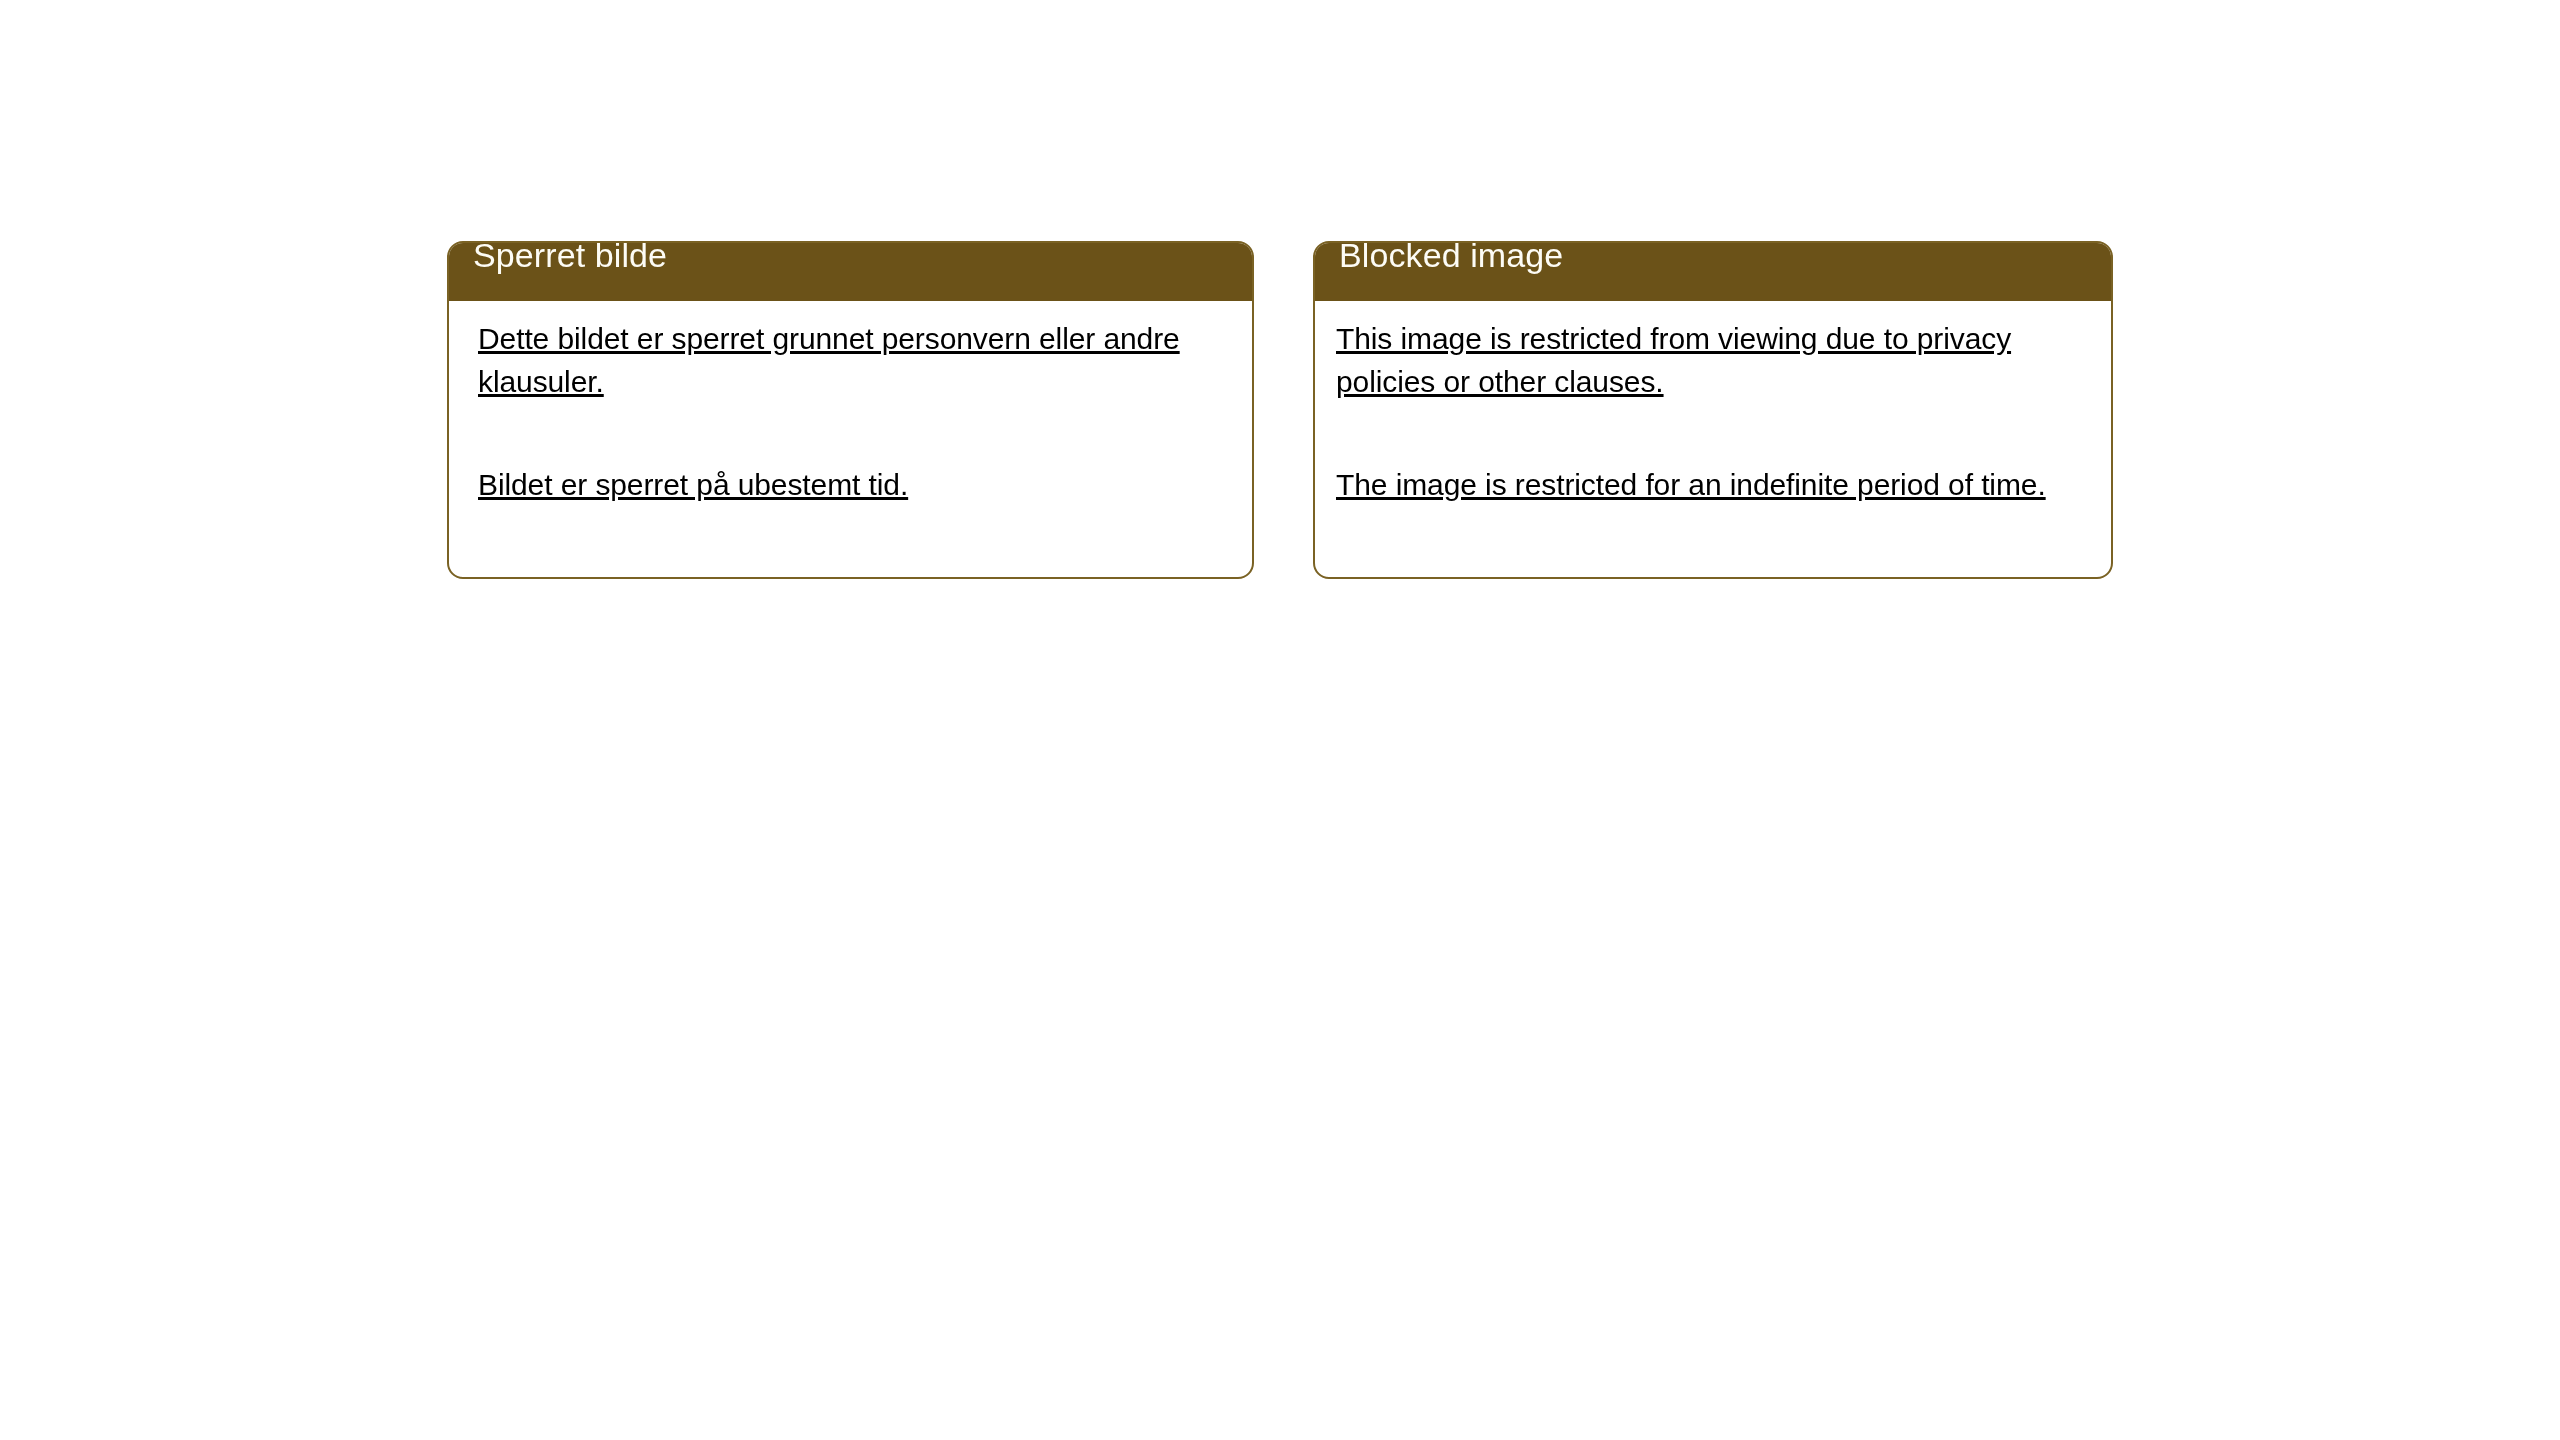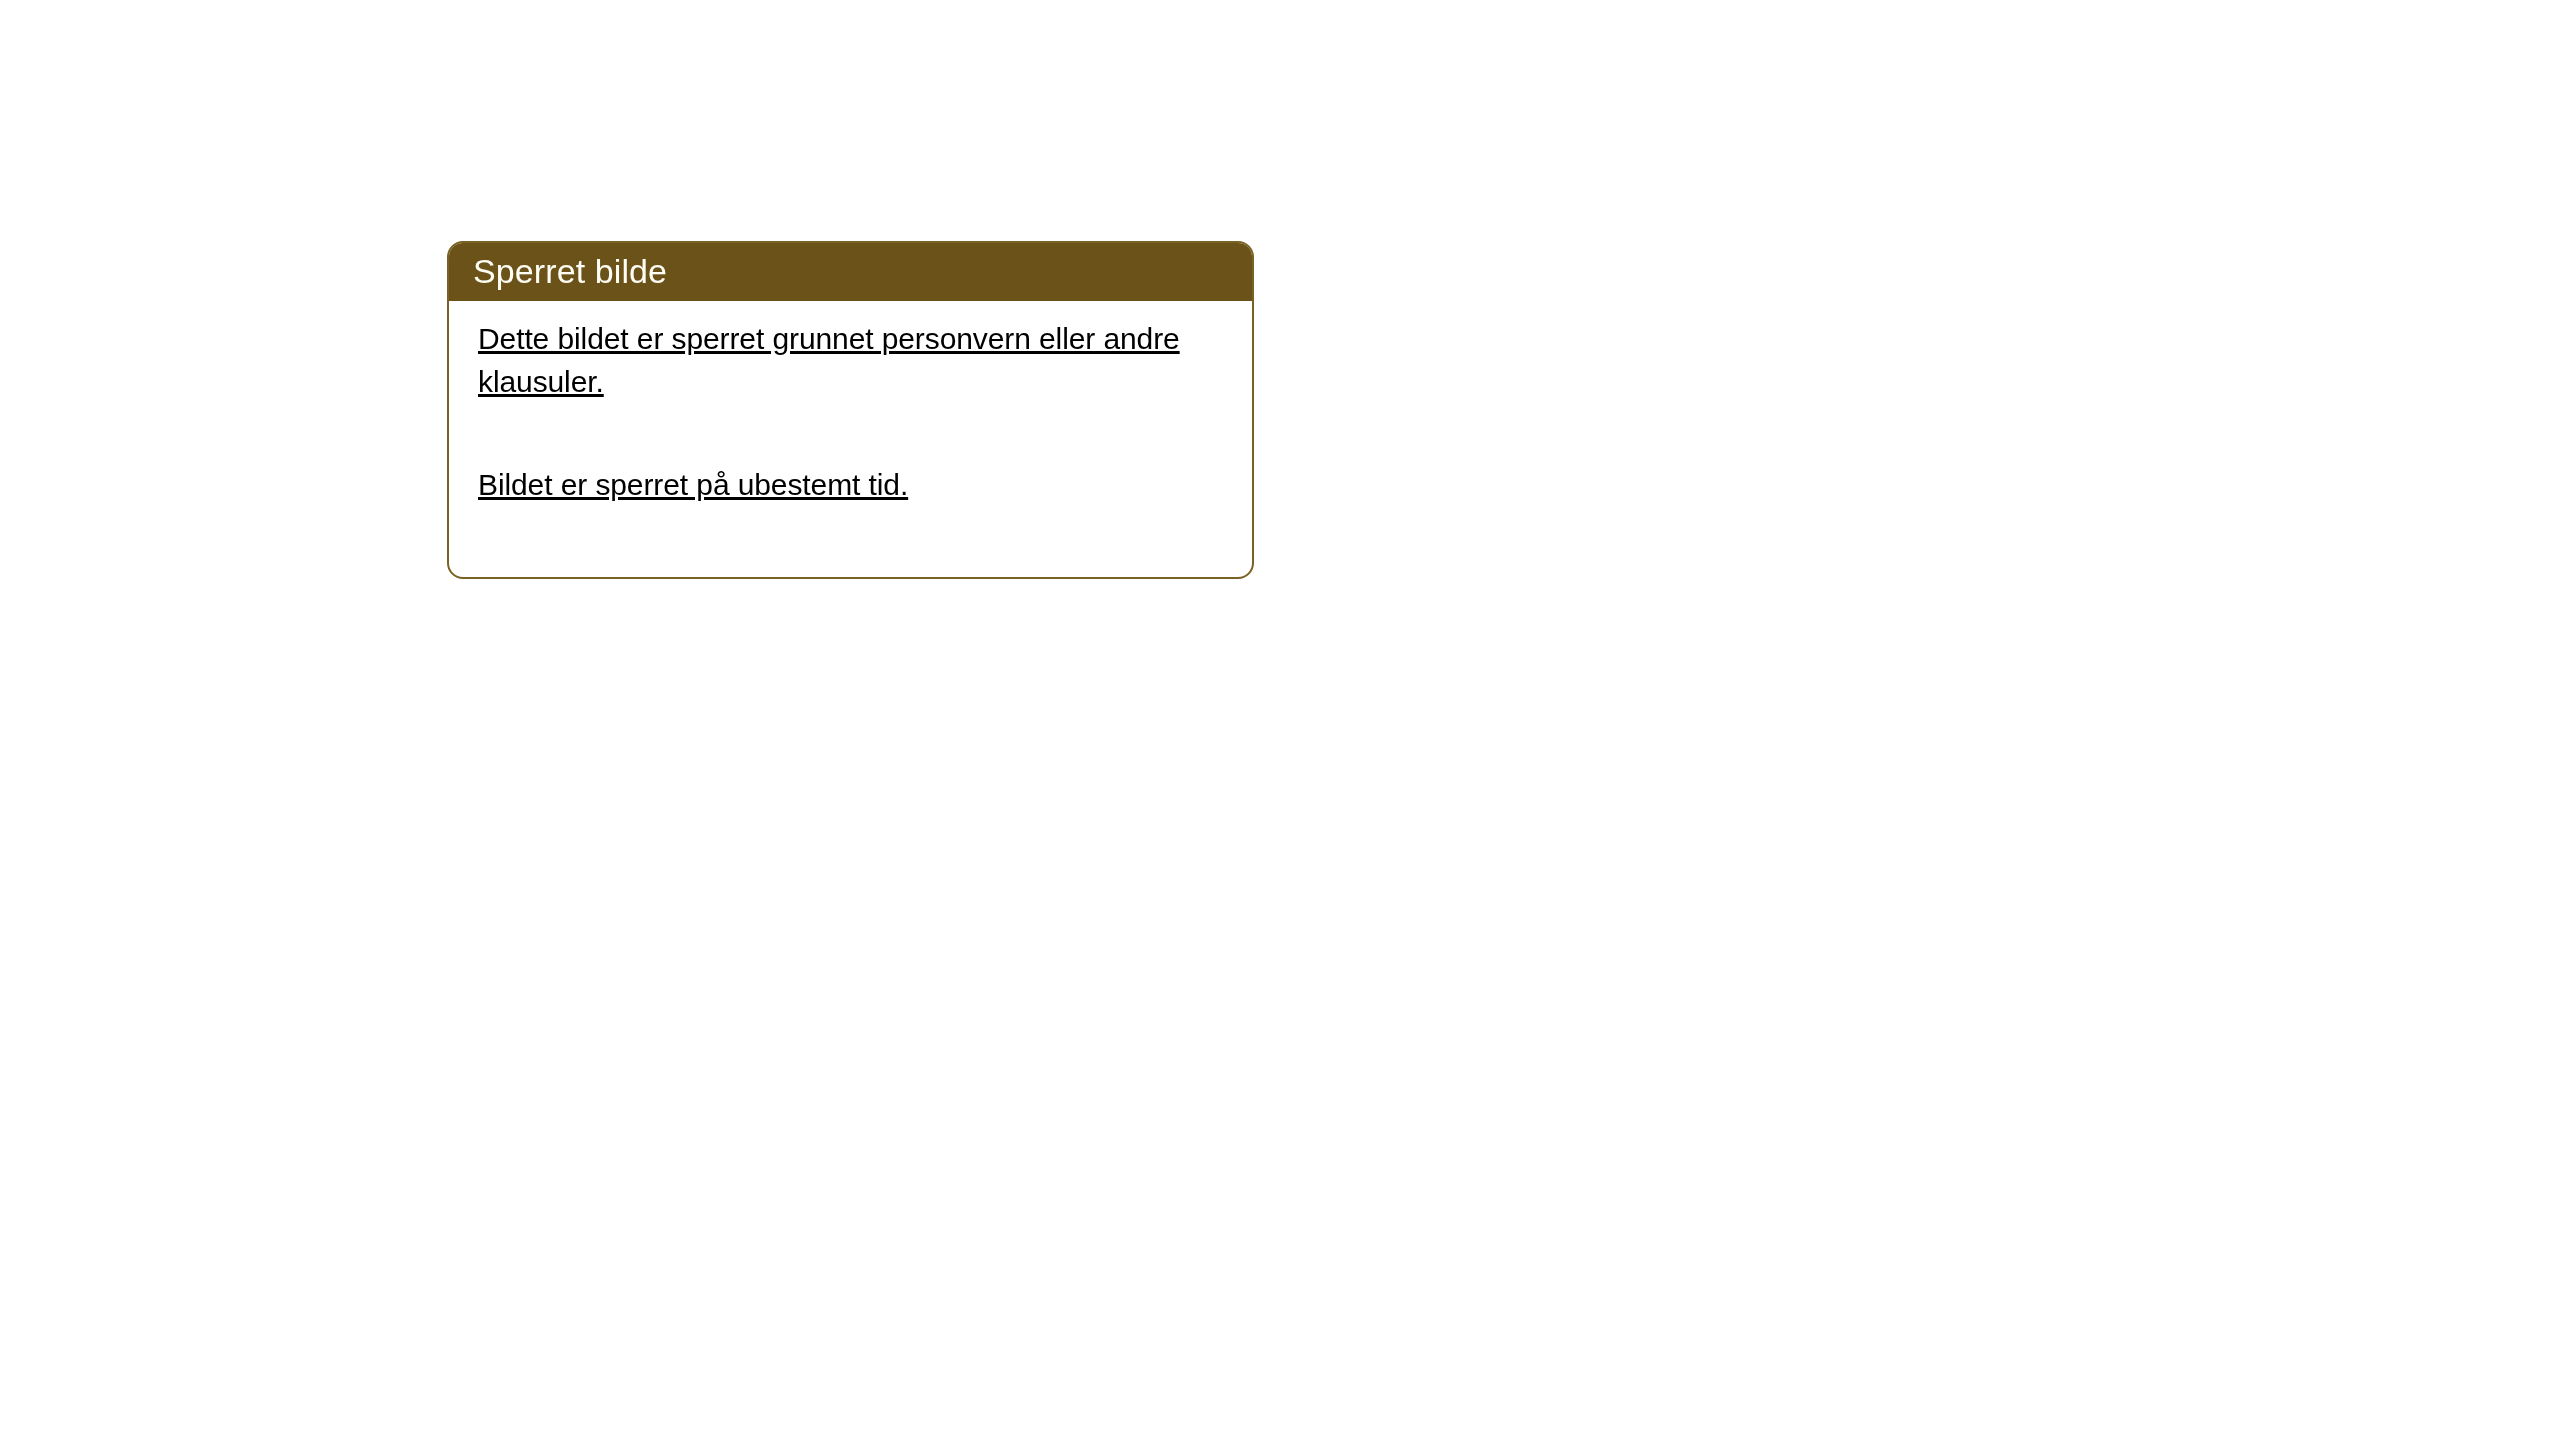--- a/index.html
+++ b/index.html
@@ -48,21 +48,21 @@
   }
 
   .card-header {
     box-sizing: border-box;
     height: 60px;
     margin: -2px -2px 0 -2px;
     background: #6b5218;
     border-top-left-radius: 16px;
     border-top-right-radius: 16px;
     display: flex;
-    align-items: center;
+    align-items: flex-end;
     padding: 0 0 0 26px;
   }
 
   .card-title {
     color: #fdfcf5;
     font-size: 34px;
     line-height: 36px;
     font-weight: normal;
     letter-spacing: 0.1px;
     white-space: nowrap;
@@ -98,14 +98,23 @@
   <section class="notice-card card-left">
     <div class="card-header">
       <h2 class="card-title">Sperret bilde</h2>
     </div>
     <div class="card-body">
       <p class="body-paragraph">Dette bildet er sperret grunnet personvern eller andre klausuler.</p>
       <p class="body-paragraph spaced">Bildet er sperret på ubestemt tid.</p>
     </div>
   </section>
 
+  <section class="notice-card card-right">
+    <div class="card-header">
+      <h2 class="card-title">Blocked image</h2>
+    </div>
+    <div class="card-body">
+      <p class="body-paragraph">This image is restricted from viewing due to privacy policies or other clauses.</p>
+      <p class="body-paragraph spaced">The image is restricted for an indefinite period of time.</p>
+    </div>
+  </section>
 
 </div>
 
 </body></html>

